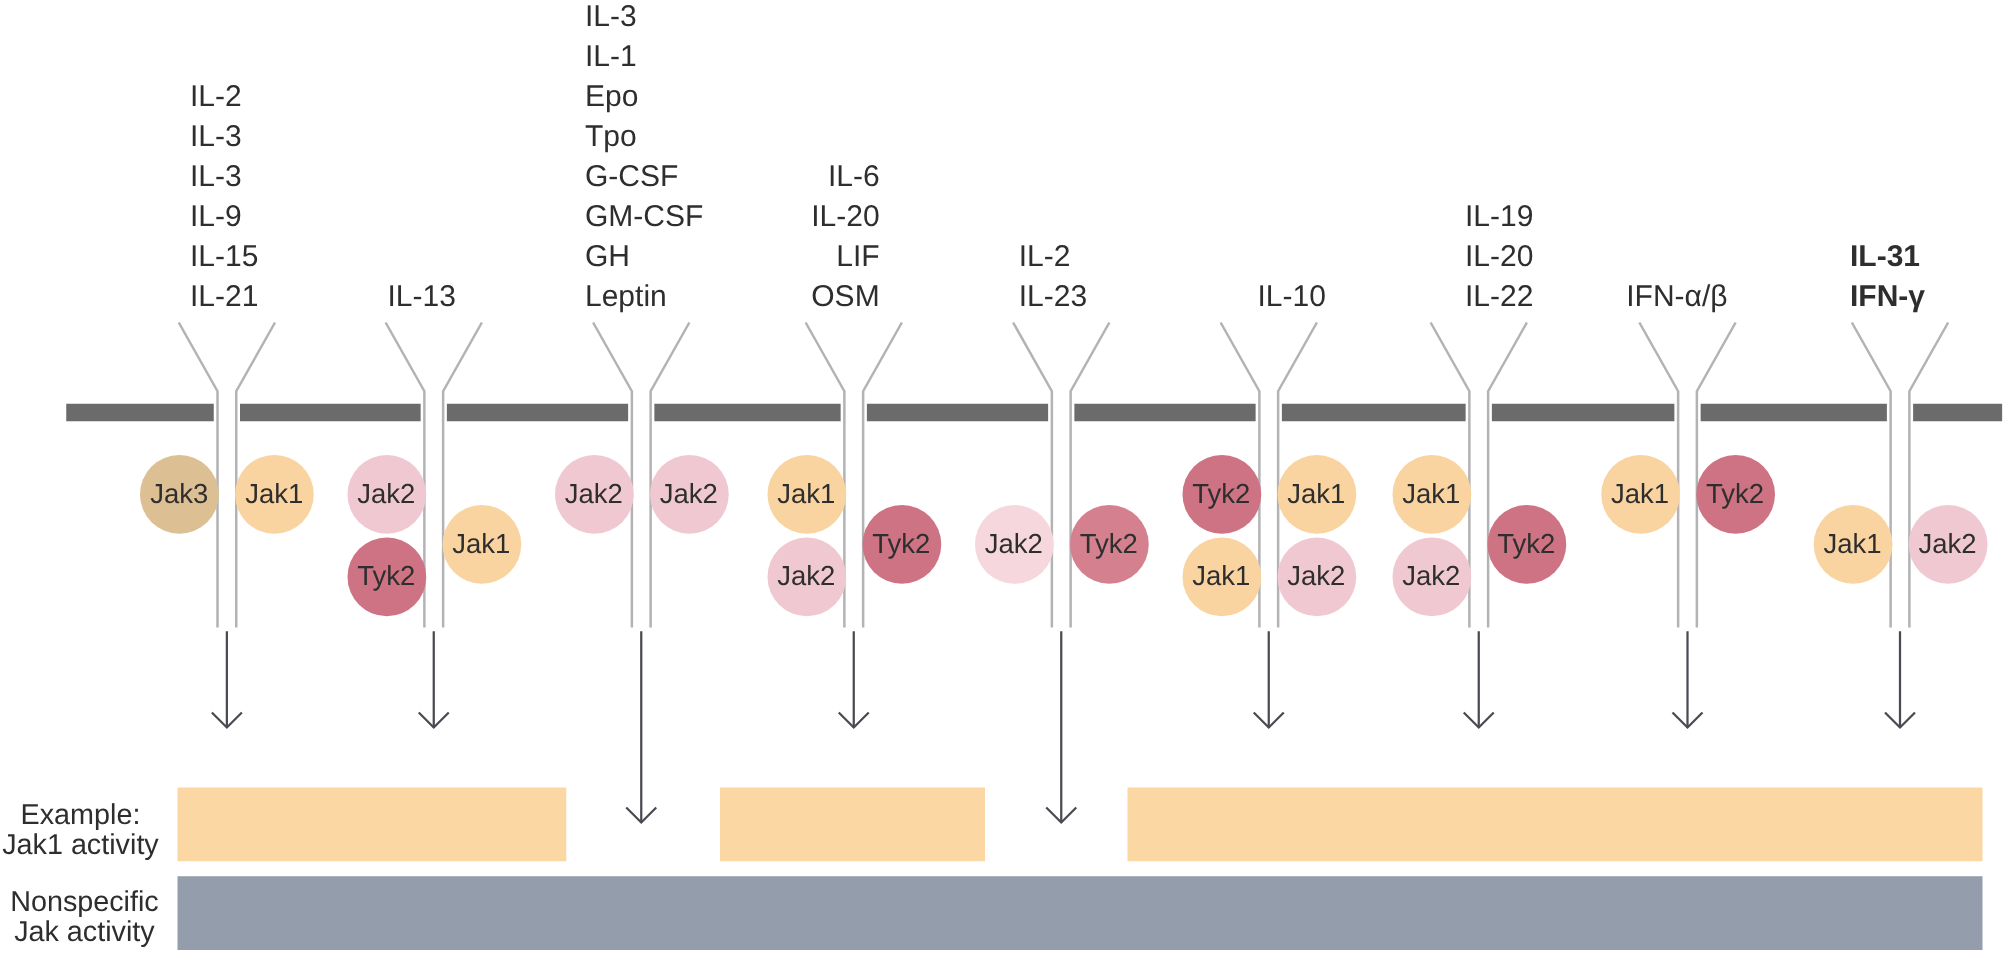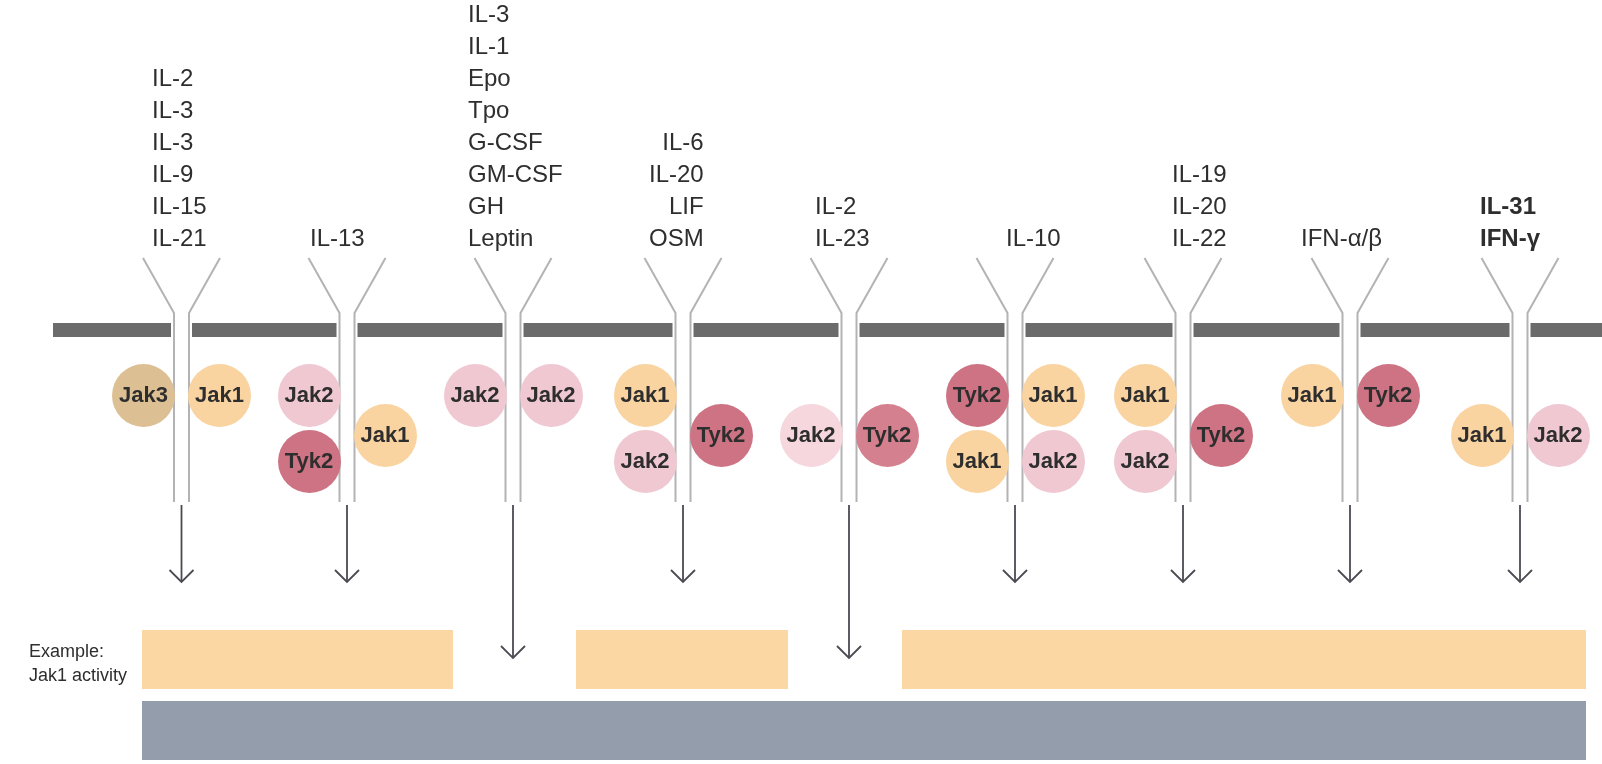--- a/index.html
+++ b/index.html
@@ -5,24 +5,24 @@
   html,body { margin:0; padding:0; background:#ffffff; }
   .canvas {
     position:relative; width:1602px; height:764px; background:#ffffff;
     font-family:"Liberation Sans", sans-serif; color:#2e2e2e; overflow:hidden;
   }
   svg.layer { position:absolute; left:0; top:0; width:1602px; height:764px; }
   .ligand-col { position:absolute; text-align:left; font-size:24px; line-height:32px; white-space:nowrap; }
   .kinase {
     position:absolute; width:63px; height:63px; border-radius:50%;
     display:flex; align-items:center; justify-content:center;
-    font-size:22px; color:#2e2e2e;font-weight:bold;
+    font-size:22px; color:#2e2e2e;
   }
   .bar { position:absolute; height:59px; }
-  .legend-label { position:absolute; text-align:left; font-size:18px; line-height:24px; white-space:nowrap; }
+  .legend-label { position:absolute; text-align:center; font-size:23px; line-height:24px; white-space:nowrap; }
 </style>
 </head>
 <body>
 
 <div class="canvas">
   <svg class="layer" id="line-layer" viewBox="0 0 1602 764">
       <rect x="53" y="323" width="118" height="14" fill="#6b6b6b"></rect>
       <rect x="192" y="323" width="144.5" height="14" fill="#6b6b6b"></rect>
       <rect x="357.5" y="323" width="145" height="14" fill="#6b6b6b"></rect>
       <rect x="523.5" y="323" width="149" height="14" fill="#6b6b6b"></rect>
@@ -140,19 +140,23 @@
       <div class="kinase" style="left: 1280.5px; top: 363.5px; background: rgb(249, 211, 160);">Jak1</div>
       <div class="kinase" style="left: 1356.5px; top: 363.5px; background: rgb(205, 115, 131);">Tyk2</div>
       <div class="kinase" style="left: 1450.5px; top: 403.5px; background: rgb(249, 211, 160);">Jak1</div>
       <div class="kinase" style="left: 1526.5px; top: 403.5px; background: rgb(240, 200, 210);">Jak2</div>
     </div>
 
   <div class="legend-label" id="example-label" style="right: 1475px; top: 639px;">
     <div>Example:</div>
     <div>Jak1 activity</div>
   </div>
+  <div class="legend-label" id="nonspecific-label" style="right: 1475px; top: 709px;">
+    <div>Nonspecific</div>
+    <div>Jak activity</div>
+  </div>
   <div id="bar-layer">
       <div class="bar" style="left: 142px; width: 311px; top: 630px; height: 59px; background: rgb(251, 215, 163);"></div>
       <div class="bar" style="left: 576px; width: 212px; top: 630px; height: 59px; background: rgb(251, 215, 163);"></div>
       <div class="bar" style="left: 902px; width: 684px; top: 630px; height: 59px; background: rgb(251, 215, 163);"></div>
       <div class="bar" style="left: 142px; width: 1444px; top: 701px; height: 59px; background: rgb(148, 157, 171);"></div>
     </div>
 </div>
 
 </body></html>

